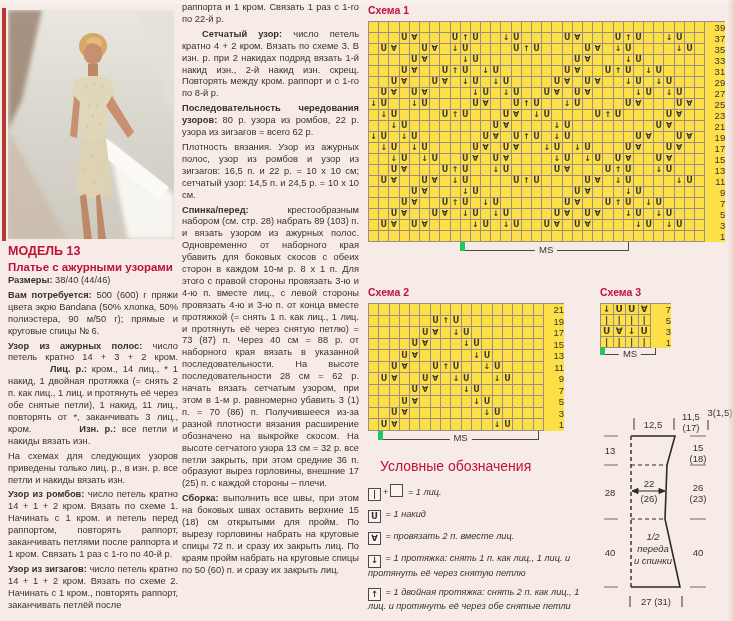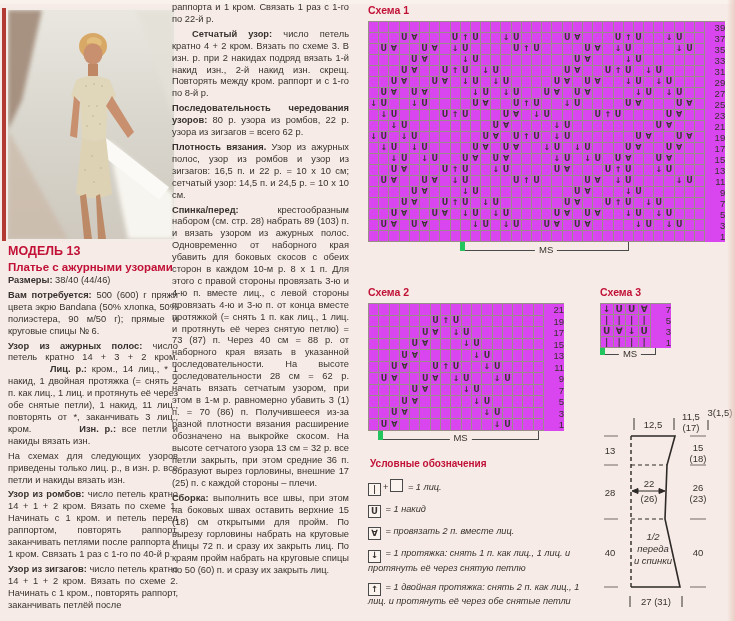--- a/index.html
+++ b/index.html
@@ -15,48 +15,48 @@
   .photo{position:absolute;left:6px;top:8px;width:170px;height:233px;background:#fff;
          border:2px solid #f3ece6;box-sizing:border-box;}
   .photo svg{display:block;width:100%;height:100%;}
 
   
   .col{position:absolute;text-align:justify;font-size:9.3px;line-height:11.9px;}
   .col p{margin:0 0 1px 0;}
   .col p.sp{margin-top:3px;}
   .u{margin-left:42px;}
   #left-col{left:8px;top:244px;width:170px;}
-  #mid-col{left:172px;top:2px;width:177px;}
+  #mid-col{left:182px;top:2px;width:177px;}
   .title{color:#c11137;font-weight:bold;font-size:12.5px;line-height:15px;margin:0;}
   .subtitle{color:#c11137;font-weight:bold;font-size:11.5px;line-height:14px;margin:0 0 9px 0;}
 
   
   .chart{position:absolute;}
   .chart-title{color:#c11137;font-weight:bold;font-size:10.5px;margin:0 0 5px 0;}
   .grid{display:inline-block;border-top:1px solid #9a8d89;border-left:1px solid #9a8d89;
-        background:#d946ef;vertical-align:top;}
+        background:#fde047;vertical-align:top;}
   .cellrow{display:flex;}
   .cell{box-sizing:border-box;border-right:1px solid #9a8d89;border-bottom:1px solid #9a8d89;
         display:flex;align-items:center;justify-content:center;
         font-family:"DejaVu Sans",sans-serif;font-size:8px;font-weight:bold;color:#3c3733;}
   .rowline{display:flex;align-items:stretch;}
   .rownum{width:20px;text-align:right;font-size:9.5px;color:#37322f;
           display:flex;align-items:center;justify-content:flex-end;}
   #chart-s1 .cell{width:10.2px;height:10.95px;}
   #chart-s2 .cell{width:10.3px;height:11.5px;}
   #chart-s3 .cell{width:12.5px;height:11px;font-size:9px;}
   .ms{position:relative;height:9px;border-left:5px solid #22c55e;border-right:1px solid #4a4a4a;}
   .ms::before{content:"";position:absolute;left:0;right:0;bottom:0;border-bottom:1px solid #4a4a4a;}
   .ms-label{position:absolute;left:50%;transform:translateX(-50%);bottom:-3.5px;
             background:#f6ebe6;padding:0 4px;font-size:9.5px;color:#37322f;}
   #chart-s3 .ms{height:7px;}
 
   
   #legend{position:absolute;left:368px;top:458px;width:226px;}
-  .legend-title{color:#c11137;font-weight:bold;font-size:10px;margin:0 0 10px 2px;}
+  .legend-title{color:#c11137;font-weight:normal;font-size:14px;margin:0 0 10px 12px;}
   .lg-item{font-size:9.2px;line-height:11.3px;font-style:italic;margin-bottom:8px;}
   .sym-box{display:inline-flex;align-items:center;justify-content:center;width:11px;height:11px;
            border:1px solid #4a4a4a;background:#faf3ee;font-style:normal;font-weight:bold;
            font-family:"DejaVu Sans",sans-serif;font-size:8.5px;vertical-align:-2px;margin-right:2px;}
   .joiner{font-style:normal;margin:0 2px 0 0;}
 
   
   #schematic{position:absolute;left:596px;top:390px;width:141px;height:231px;}
   #schematic svg{display:block;}
   .sch-txt{font-family:"Liberation Sans",sans-serif;font-size:9.5px;fill:#37322f;}
@@ -125,21 +125,21 @@
         <p class="sp"><span style="font-weight: bold;">Узор из ромбов:</span><span> число петель кратно 14 + 1 + 2 кром. Вязать по схеме 1. Начинать с 1 кром. и петель перед раппортом, повторять раппорт, заканчивать петлями после раппорта и 1 кром. Связать 1 раз с 1-го по 40-й р.</span></p>
         <p class="sp"><span style="font-weight: bold;">Узор из зигзагов:</span><span> число петель кратно 14 + 1 + 2 кром. Вязать по схеме 2. Начинать с 1 кром., повторять раппорт, заканчивать петлёй после</span></p>
       </div>
   </div>
 
   <div id="mid-col" class="col">
     <div>
         <p><span>раппорта и 1 кром. Связать 1 раз с 1-го по 22-й р.</span></p>
         <p class="sp"><span style="font-weight: bold; margin-left: 20px;">Сетчатый узор:</span><span> число петель кратно 4 + 2 кром. Вязать по схеме 3. В изн. р. при 2 накидах подряд вязать 1-й накид изн., 2-й накид изн. скрещ. Повторять между кром. раппорт и с 1-го по 8-й р.</span></p>
         <p class="sp"><span style="font-weight: bold;">Последовательность чередования узоров:</span><span> 80 р. узора из ромбов, 22 р. узора из зигзагов = всего 62 р.</span></p>
-        <p class="sp"><span style="font-weight: bold;">Плотность вязания.</span><span> Узор из ажурных полос, узор из ромбов и узор из зигзагов: 16,5 п. и 22 р. = 10 х 10 см; сетчатый узор: 14,5 п. и 24,5 р. = 10 х 10 см.</span></p>
+        <p class="sp"><span style="font-weight: normal;">Плотность вязания.</span><span> Узор из ажурных полос, узор из ромбов и узор из зигзагов: 16,5 п. и 22 р. = 10 х 10 см; сетчатый узор: 14,5 п. и 24,5 р. = 10 х 10 см.</span></p>
         <p class="sp"><span style="font-weight: bold;">Спинка/перед:</span><span> крестообразным набором (см. стр. 28) набрать 89 (103) п. и вязать узором из ажурных полос. Одновременно от наборного края убавить для боковых скосов с обеих сторон в каждом 10-м р. 8 х 1 п. Для этого с правой стороны провязать 3-ю и 4-ю п. вместе лиц., с левой стороны провязать 4-ю и 3-ю п. от конца вместе протяжкой (= снять 1 п. как лиц., 1 лиц. и протянуть её через снятую петлю) = 73 (87) п. Через 40 см = 88 р. от наборного края вязать в указанной последовательности. На высоте последовательности 28 см = 62 р. начать вязать сетчатым узором, при этом в 1-м р. равномерно убавить 3 (1) п. = 70 (86) п. Получившееся из-за разной плотности вязания расширение обозначено на выкройке скосом. На высоте сетчатого узора 13 см = 32 р. все петли закрыть, при этом средние 36 п. образуют вырез горловины, внешние 17 (25) п. с каждой стороны – плечи.</span></p>
         <p class="sp"><span style="font-weight: bold;">Сборка:</span><span> выполнить все швы, при этом на боковых швах оставить верхние 15 (18) см открытыми для пройм. По вырезу горловины набрать на круговые спицы 72 п. и сразу их закрыть лиц. По краям пройм набрать на круговые спицы по 50 (60) п. и сразу их закрыть лиц.</span></p>
       </div>
   </div>
 
   <div id="chart-s1" class="chart" style="left:368px;top:4px;">
     <p class="chart-title">Схема 1</p>
     <div><div class="grid"><div>
             <div class="rowline">
               <div class="cellrow">

